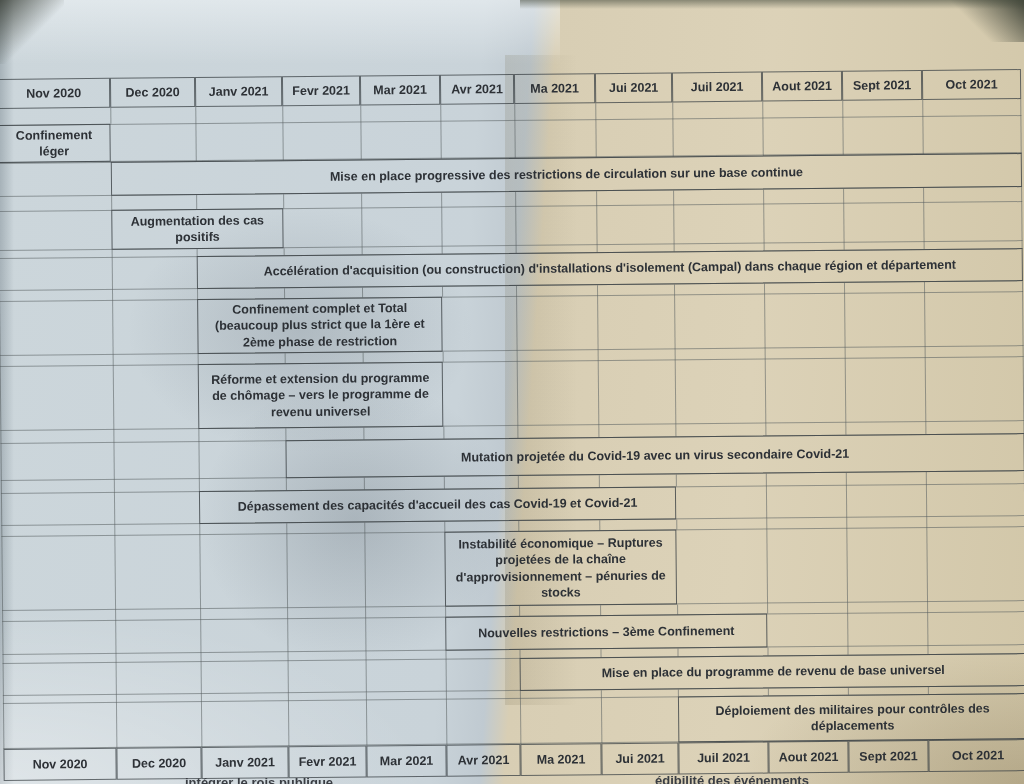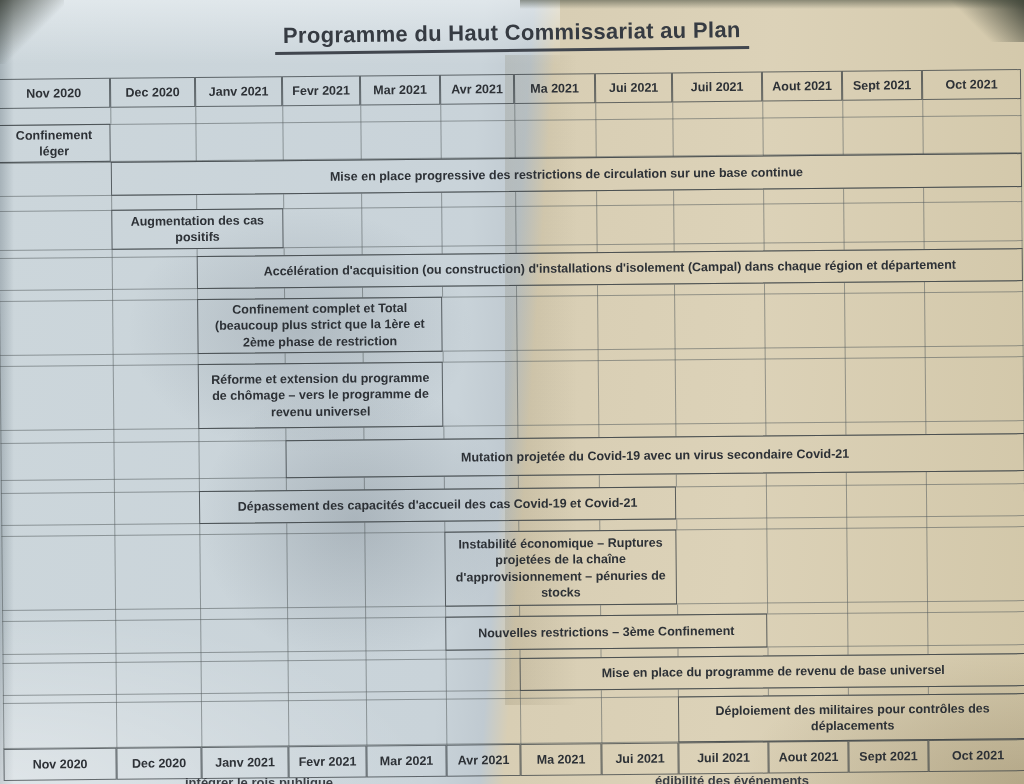--- a/index.html
+++ b/index.html
@@ -55,23 +55,20 @@
   <div class="shade sh-fold1"></div>
   <div class="shade sh-fold2"></div>
   <div class="shade sh-warmstrip"></div>
   <div class="shade sh-leftedge"></div>
   <div class="shade sh-tl"></div>
   <div class="shade sh-tr"></div>
   <div class="shade sh-topedge"></div>
   <div class="shade sh-br"></div>
   <div class="shade sh-bl"></div>
 
-  <div class="title-wrap">
-    <span class="title-text">Programme du Haut Commissariat au Plan</span>
-  </div>
 
   <div class="gantt">
     <div id="band-header" class="band months-band" style="top:74px;height:30px;">
         <div class="cell" style="left: 0px; width: 113px;">Nov 2020</div>
         <div class="cell" style="left: 113px; width: 85px;">Dec 2020</div>
         <div class="cell" style="left: 198px; width: 87px;">Janv 2021</div>
         <div class="cell" style="left: 285px; width: 78px;">Fevr 2021</div>
         <div class="cell" style="left: 363px; width: 80px;">Mar 2021</div>
         <div class="cell" style="left: 443px; width: 74px;">Avr 2021</div>
         <div class="cell" style="left: 517px; width: 81px;">Ma 2021</div>

